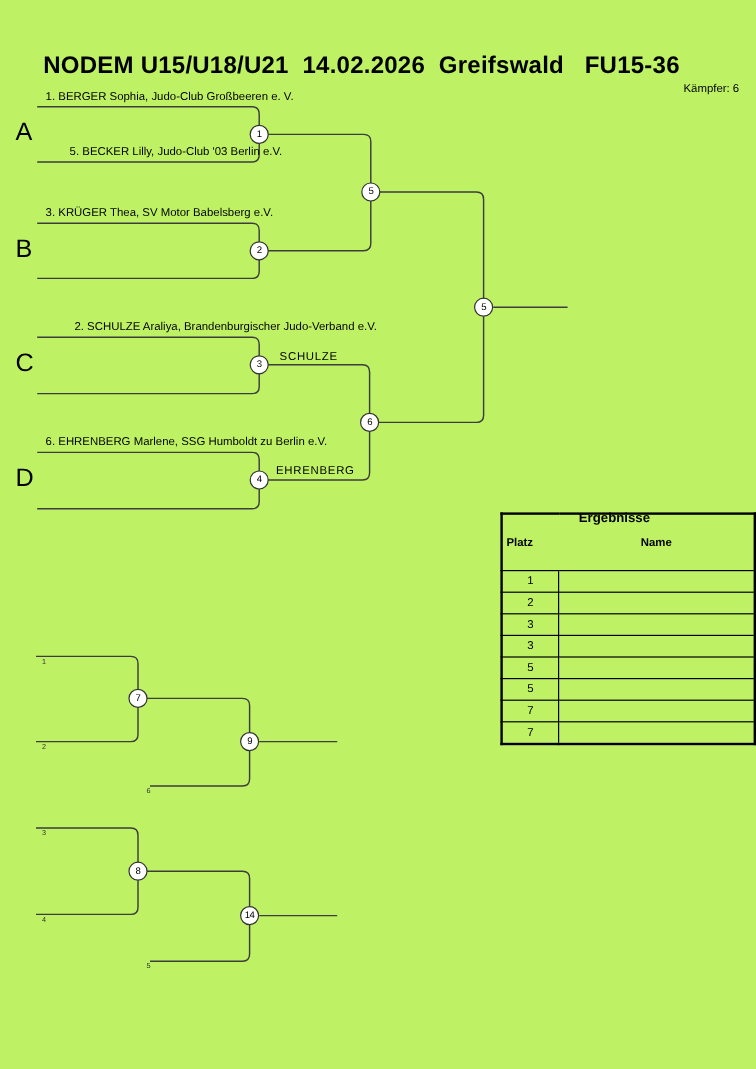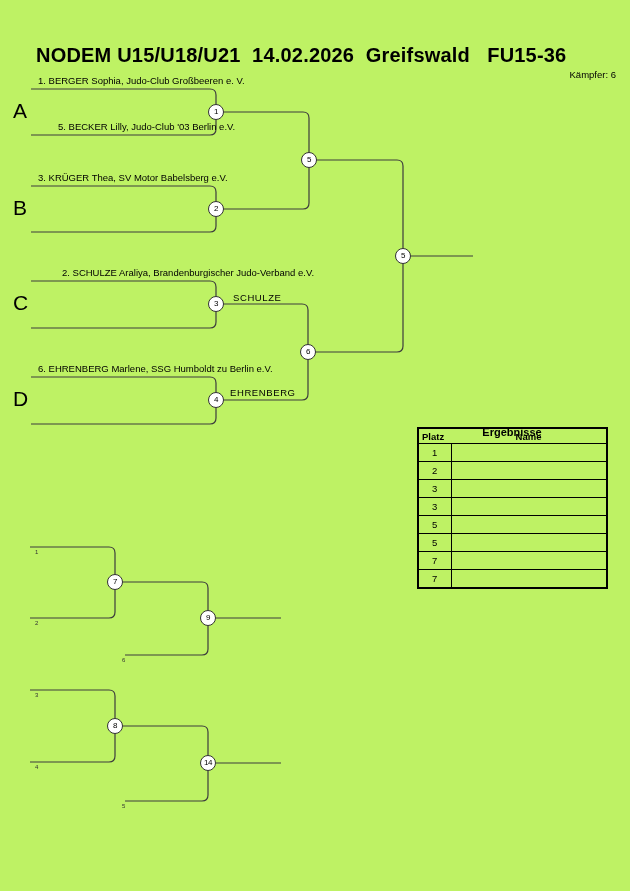--- a/index.html
+++ b/index.html
@@ -25,21 +25,21 @@
   }
   .rep-label { font-size:6px; line-height:6px; color:#333; }
   .results-title { left:417px; top:406px; width:190px; text-align:center;
     font-size:11px; font-weight:bold;margin-top:20px; }
   table.results {
     position:absolute; left:417px; top:427px; border-collapse:collapse;
     border:2px solid #000; table-layout:fixed;
   }
   table.results th {
     border:none; border-bottom:1px solid #000; font-size:9.5px; height:14px;
-    padding:0; font-weight:bold;
+    padding:16px; font-weight:bold;
   }
   table.results th.platz { width:29px; text-align:left; padding-left:3px; }
   table.results th.name  { width:155px; text-align:center;margin-top:11px; }
   table.results td {
     border:1px solid #000; font-size:9.5px; height:17px; padding:0;
   }
   table.results td.platz { text-align:center; }
 </style>
 </head>
 <body>

